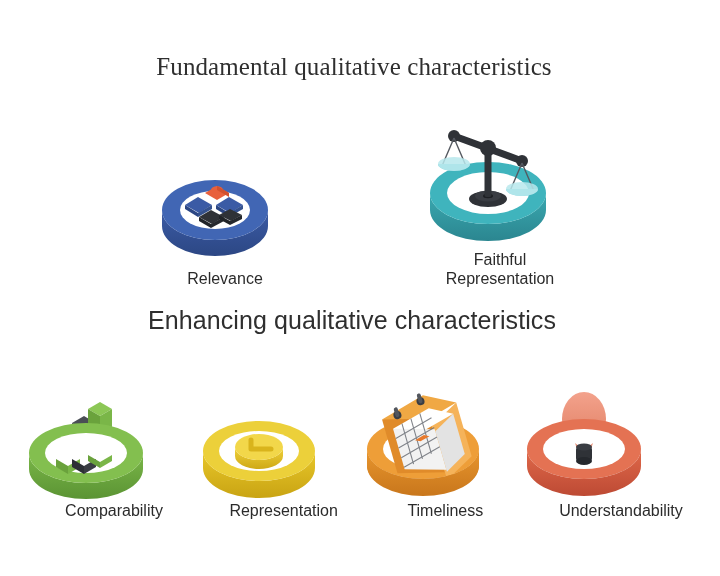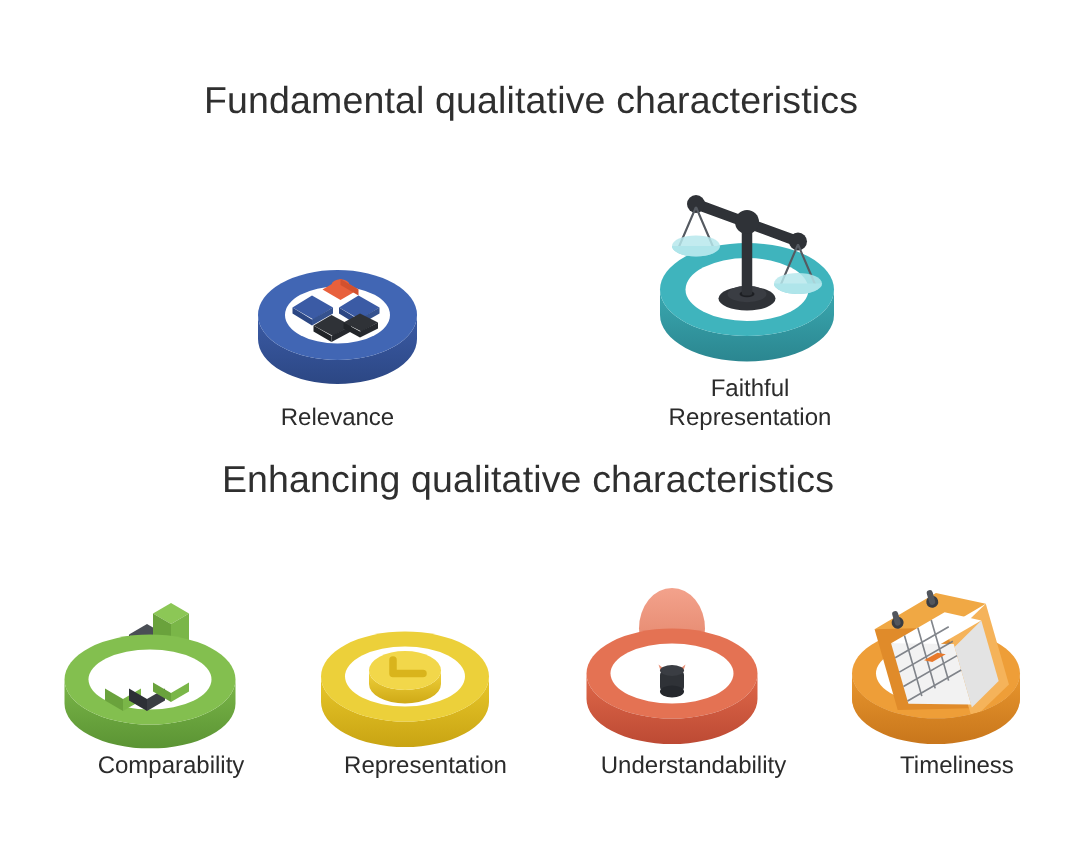--- a/index.html
+++ b/index.html
@@ -30,20 +30,21 @@
     letter-spacing: 0.1px;
     color: #2f2f2f;
   }
   .heading-fundamental {
     position: absolute;
     top: 52px;
     left: 0;
     right: 12px;
     font-size: 25px;
     line-height: 30px;
+    font-family: Liberation Serif, serif;
   }
   .heading-enhancing {
     position: absolute;
     top: 305px;
     left: 0;
     right: 16px;
     font-size: 25px;
     line-height: 30px;
   }
 
@@ -65,21 +66,20 @@
     width: 688px;
     height: 160px;
     display: flex;
     justify-content: space-between;
     align-items: flex-end;
   }
 
   .item {
     display: flex;
     flex-direction: column;
-    align-items: center;
     position: relative;
   }
   .item-icon {
     position: relative;
     display: block;
   }
   .item-label {
     margin-top: 6px;
     text-align: center;
     font-size: 16px;
@@ -269,51 +269,20 @@
           <path d="M44,60 a24,13 0 0 0 48,0 l0,9 a24,13 0 0 1 -48,0 z" fill="url(#coinSide)"></path>
 
           <ellipse cx="68" cy="60" rx="24" ry="13" fill="#f2d74a"></ellipse>
 
           <path d="M60,53 l0,9 l20,0" stroke="#d9b41c" stroke-width="5" fill="none" stroke-linecap="round" stroke-linejoin="round"></path>
         </svg>
       </div>
       <div class="item-label">Representation</div>
     </div>
 
-    <div class="item item-understandability">
-      <div class="item-icon">
-        <svg class="icon-svg" width="145" height="118" viewBox="0 0 145 118">
-          <defs>
-            <linearGradient id="coralRingSide" x1="0" y1="0" x2="0" y2="1">
-              <stop offset="0%" stop-color="#e0694a"></stop>
-              <stop offset="100%" stop-color="#bd4a34"></stop>
-            </linearGradient>
-            <linearGradient id="bulbGlass" x1="0" y1="0" x2="0" y2="1">
-              <stop offset="0%" stop-color="#f3a28c"></stop>
-              <stop offset="100%" stop-color="#e07f63"></stop>
-            </linearGradient>
-          </defs>
-
-          <ellipse cx="70" cy="38" rx="22" ry="27" fill="url(#bulbGlass)"></ellipse>
-          <path d="M58,58 q12,12 24,0 l-4,10 q-8,6 -16,0 z" fill="#e89077"></path>
-
-          <ellipse cx="70" cy="68" rx="57" ry="30" fill="#e47253"></ellipse>
-          <ellipse cx="70" cy="68" rx="41" ry="20" fill="#ffffff"></ellipse>
-
-          <path d="M61,62 q9,8 18,0 l-2,6 q-7,5 -14,0 z" fill="#e89077"></path>
-          <rect x="62" y="66" width="16" height="14" rx="3" fill="#2f3237"></rect>
-          <ellipse cx="70" cy="80" rx="8" ry="4" fill="#25282d"></ellipse>
-          <ellipse cx="70" cy="66" rx="8" ry="3.6" fill="#3a3d43"></ellipse>
-
-          <path d="M13,68 a57,30 0 0 0 114,0 l0,17 a57,30 0 0 1 -114,0 z" fill="url(#coralRingSide)"></path>
-        </svg>
-      </div>
-      <div class="item-label">Understandability</div>
-    </div>
-
     <div class="item item-timeliness">
       <div class="item-icon">
         <svg class="icon-svg" width="140" height="118" viewBox="0 0 140 118">
           <defs>
             <linearGradient id="orangeRingSide" x1="0" y1="0" x2="0" y2="1">
               <stop offset="0%" stop-color="#e8962e"></stop>
               <stop offset="100%" stop-color="#c9771c"></stop>
             </linearGradient>
           </defs>
 
@@ -348,15 +317,46 @@
 
           <path d="M28,78 a40,20 0 0 0 80,0 a40,20 0 0 0 -80,0 z" fill="none"></path>
           <path d="M12,68 a56,30 0 0 0 112,0 l0,0 a56,30 0 0 1 -112,0 z" fill="#ee9e38"></path>
           <path d="M28,68 a40,20 0 0 0 80,0 l0,0 a40,20 0 0 1 -80,0 z" fill="#ffffff"></path>
           <path d="M12,68 a56,30 0 0 0 112,0 l0,16 a56,30 0 0 1 -112,0 z" fill="url(#orangeRingSide)"></path>
         </svg>
       </div>
       <div class="item-label">Timeliness</div>
     </div>
 
+    <div class="item item-understandability">
+      <div class="item-icon">
+        <svg class="icon-svg" width="145" height="118" viewBox="0 0 145 118">
+          <defs>
+            <linearGradient id="coralRingSide" x1="0" y1="0" x2="0" y2="1">
+              <stop offset="0%" stop-color="#e0694a"></stop>
+              <stop offset="100%" stop-color="#bd4a34"></stop>
+            </linearGradient>
+            <linearGradient id="bulbGlass" x1="0" y1="0" x2="0" y2="1">
+              <stop offset="0%" stop-color="#f3a28c"></stop>
+              <stop offset="100%" stop-color="#e07f63"></stop>
+            </linearGradient>
+          </defs>
+
+          <ellipse cx="70" cy="38" rx="22" ry="27" fill="url(#bulbGlass)"></ellipse>
+          <path d="M58,58 q12,12 24,0 l-4,10 q-8,6 -16,0 z" fill="#e89077"></path>
+
+          <ellipse cx="70" cy="68" rx="57" ry="30" fill="#e47253"></ellipse>
+          <ellipse cx="70" cy="68" rx="41" ry="20" fill="#ffffff"></ellipse>
+
+          <path d="M61,62 q9,8 18,0 l-2,6 q-7,5 -14,0 z" fill="#e89077"></path>
+          <rect x="62" y="66" width="16" height="14" rx="3" fill="#2f3237"></rect>
+          <ellipse cx="70" cy="80" rx="8" ry="4" fill="#25282d"></ellipse>
+          <ellipse cx="70" cy="66" rx="8" ry="3.6" fill="#3a3d43"></ellipse>
+
+          <path d="M13,68 a57,30 0 0 0 114,0 l0,17 a57,30 0 0 1 -114,0 z" fill="url(#coralRingSide)"></path>
+        </svg>
+      </div>
+      <div class="item-label">Understandability</div>
+    </div>
+
   </div>
 
 </div>
 
 </body></html>

